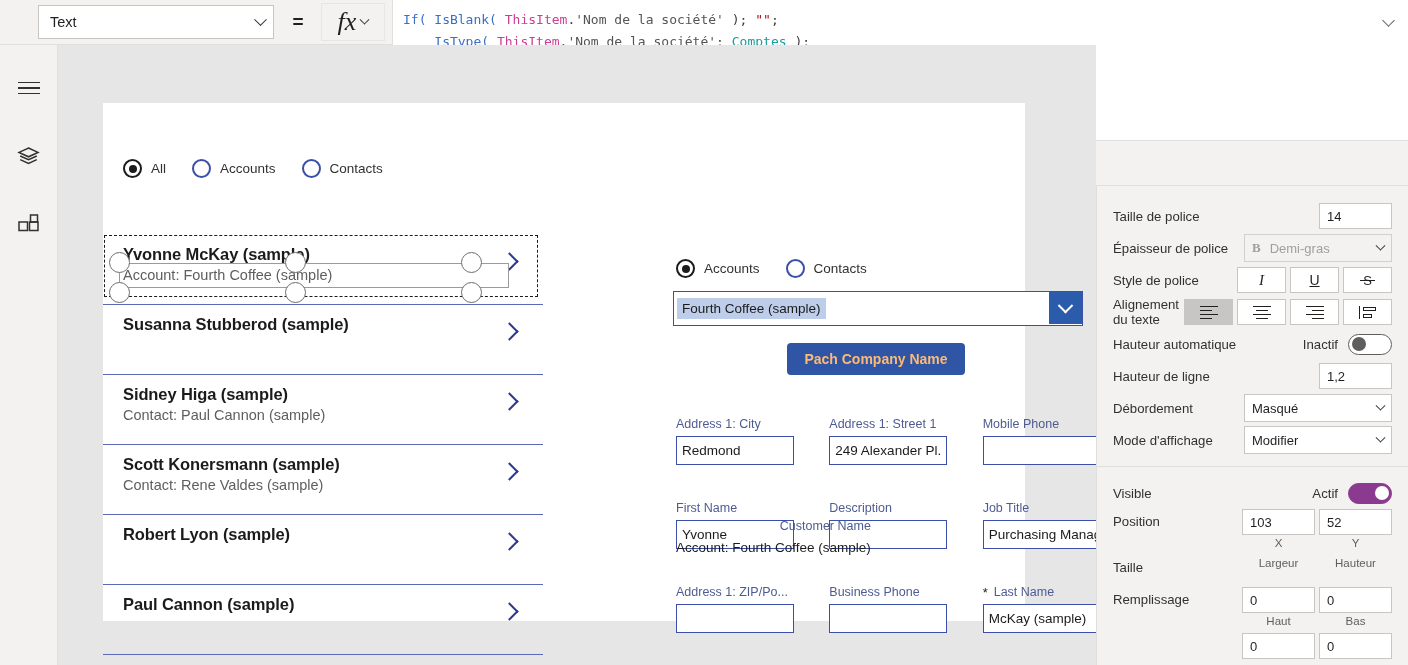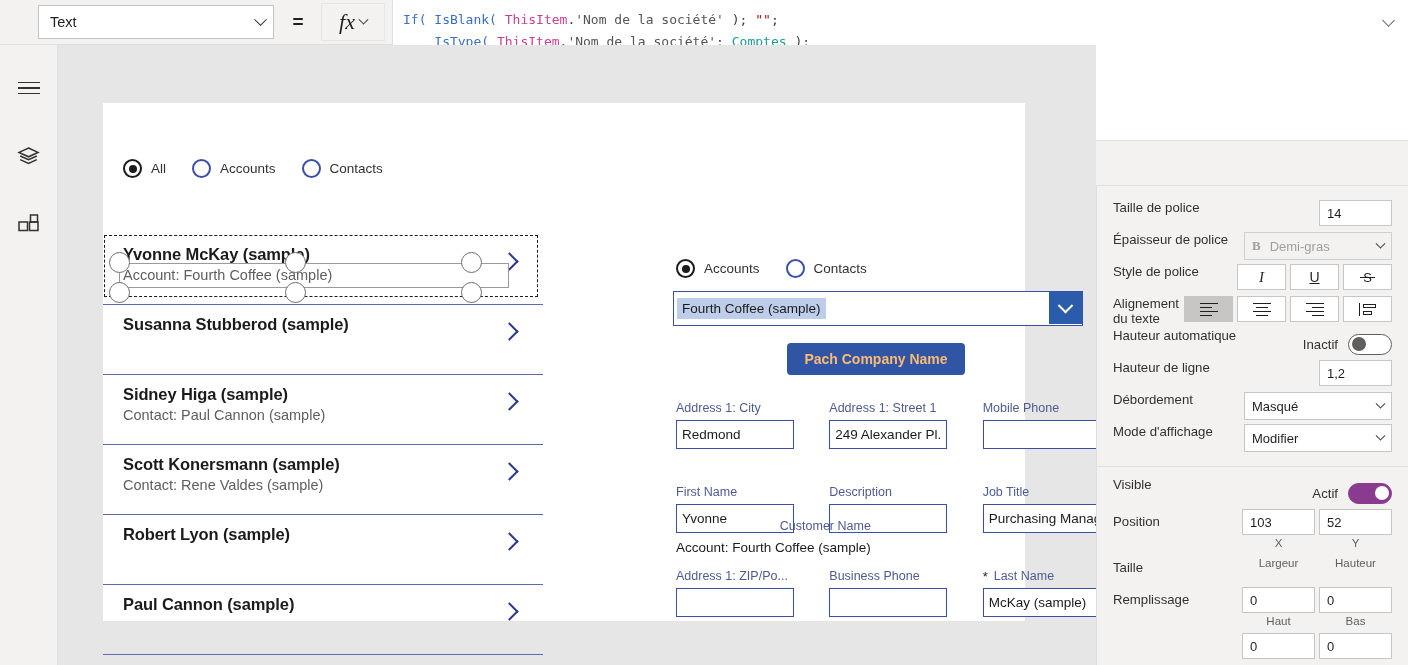--- a/index.html
+++ b/index.html
@@ -29,21 +29,21 @@
   .eqsign {
     margin-left:14px; font-size:19px; color:#201f1e; font-weight:700;
     width:20px; text-align:center;
   }
   .fx-btn {
     margin-left:13px; width:64px; height:38px;
     background:#f3f2f1; border:1px solid #e7e6e5;
     display:flex; align-items:center; justify-content:center; gap:5px;
     cursor:pointer;
   }
-  .fx-glyph { font-family:"Liberation Serif", serif; font-style:italic; font-size:22px; color:#201f1e; line-height:1; }
+  .fx-glyph { font-family:"Liberation Serif", serif; font-style:italic; font-size:26px; color:#201f1e; line-height:1; }
   .chev { display:inline-block; width:9px; height:9px; border-right:1.4px solid #3b3a39; border-bottom:1.4px solid #3b3a39; transform:rotate(45deg) translate(-2px,-2px); }
   .chev.sm { width:7px; height:7px; border-width:1.2px; }
 
   
   .formula-wrap {
     position:absolute; left:392px; top:0; width:1016px; height:141px;
     background:#ffffff; border:1px solid #e1dfdd; border-top:none; border-right:none;
   }
   .formula-code {
     position:absolute; left:10px; top:10px; right:34px; top:9px;
@@ -158,40 +158,40 @@
   .f-dd .ddbtn i { display:block; width:11px; height:11px; border-right:2.6px solid #ffffff; border-bottom:2.6px solid #ffffff; transform:rotate(45deg) translate(-2px,-2px); }
 
   .f-btn {
     position:absolute; left:224px; top:240px; width:178px; height:32px;
     background:#2f55a4; color:#fdba74; border-radius:4px;
     display:flex; align-items:center; justify-content:center;
     font-size:14px; font-weight:700; cursor:pointer;
   }
 
   .f-grid { position:absolute; left:113px; top:298px; width:460px; }
-  .f-row { display:flex; gap:0px; margin-bottom:36px; }
+  .f-row { display:flex; gap:0px; margin-bottom:36px;margin-top:16px; }
   .f-cell { width:157px; position:relative; }
   .f-cell .flabel { font-size:12.5px; color:#4e5b92; margin-bottom:5px; display:flex; align-items:center; gap:6px; }
   .f-cell .req { color:#1b1b1b; font-size:13px; line-height:1; }
   .f-cell .fin {
     width:118px; height:29px; border:1.5px solid #3b4fa8; background:#ffffff;
     font-size:13.5px; color:#1b1b1b; padding:0 5px; display:flex; align-items:center;
     overflow:hidden; white-space:nowrap;
   }
   .f-static { position:absolute; left:113px; top:416px;text-align:right; }
   .f-static .flabel { font-size:12.5px; color:#4e5b92; margin-bottom:7px; }
   .f-static .fval { font-size:13.5px; color:#1b1b1b; }
 
   
   .props {
     position:absolute; right:0; top:186px; width:312px; height:479px;
     background:#f3f2f1; border-left:1px solid #e1dfdd;
     padding:14px 16px 0 16px; overflow:hidden;
   }
-  .prow { display:flex; min-height:32px; margin-bottom:0px; }
+  .prow { display:flex; align-items:center; min-height:32px; margin-bottom:0px; }
   .prow .pl { flex:1; font-size:13.2px; color:#323130; }
   .pbox {
     width:73px; height:26px; background:#ffffff; border:1px solid #c8c6c4;
     font-size:13px; color:#201f1e; padding:0 7px; display:flex; align-items:center;
   }
   .pselect {
     width:148px; height:28px; background:#ffffff; border:1px solid #c8c6c4;
     font-size:13px; color:#201f1e; padding:0 7px; display:flex; align-items:center; cursor:pointer;
   }
   .pselect .v { flex:1; }

